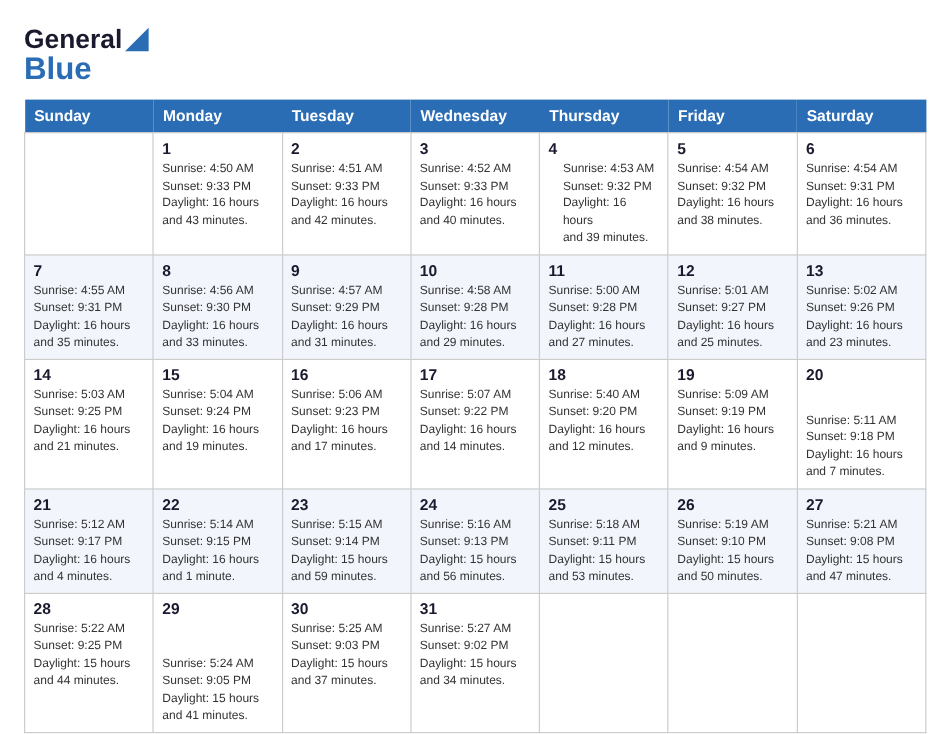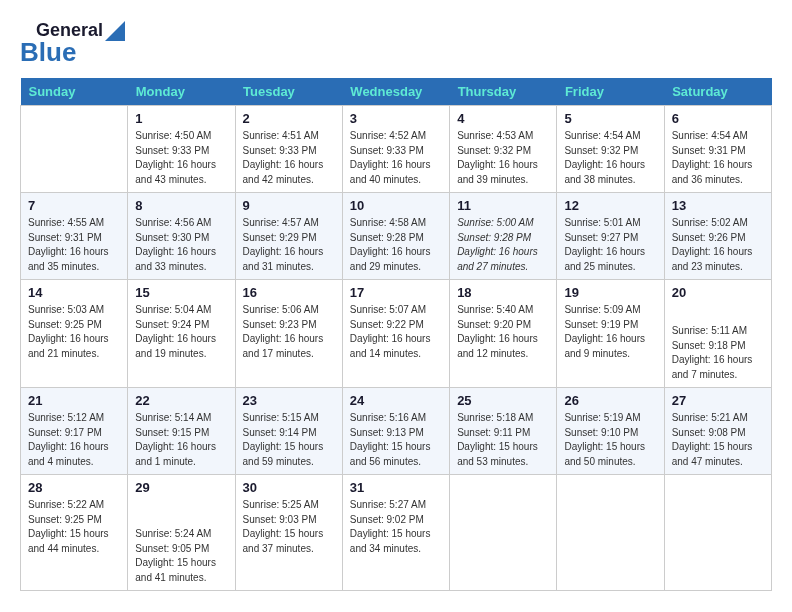--- a/index.html
+++ b/index.html
@@ -35,21 +35,21 @@
       color: #333;
       font-weight: normal;
     }
     table {
       width: 100%;
       border-collapse: collapse;
       font-size: 11px;
     }
     thead tr th {
       background-color: #2a6db5;
-      color: #5eead4;
+      color: #ffffff;
       text-align: left;
       padding: 6px 8px;
       font-size: 13px;
       font-weight: bold;
     }
     tbody tr td {
       border: 1px solid #ccc;
       vertical-align: top;
       padding: 5px 7px;
       width: 107px;
@@ -75,21 +75,21 @@
     tbody tr:nth-child(even) td {
       background-color: #f2f6fc;
     }
   </style>
 </head>
 <body>
 
 <div class="header">
   <div class="logo">
     <div style="display:flex; align-items:center;">
-      <span style="font-size:18px; font-weight:bold; color:#1a1a2e;margin-left:16px;">General</span>
+      <span style="font-size:22px; font-weight:bold; color:#1a1a2e;">General</span>
       <svg width="20" height="20" viewBox="0 0 20 20" style="margin-left:2px;">
         <polygon points="0,20 20,20 20,0" fill="#2a6db5"></polygon>
       </svg>
     </div>
     <span style="font-size:26px; font-weight:bold; color:#2a6db5; margin-top:-4px;">Blue</span>
   </div>
   <div class="title-section">
     <div class="month-title"></div>
     <div class="location"></div>
   </div>
@@ -126,21 +126,21 @@
         </td>
         <td>
           <div class="cell-date">3</div>
           <div class="cell-info" style="white-space: pre-line;">Sunrise: 4:52 AM
 Sunset: 9:33 PM
 Daylight: 16 hours
 and 40 minutes.</div>
         </td>
         <td>
           <div class="cell-date">4</div>
-          <div class="cell-info" style="white-space: pre-line;">Sunrise: 4:53 AM
+          <div class="cell-info" style="white-space: pre-line; margin-left: 12px;">Sunrise: 4:53 AM
 Sunset: 9:32 PM
 Daylight: 16 hours
 and 39 minutes.</div>
         </td>
         <td>
           <div class="cell-date">5</div>
           <div class="cell-info" style="white-space: pre-line;">Sunrise: 4:54 AM
 Sunset: 9:32 PM
 Daylight: 16 hours
 and 38 minutes.</div>
@@ -177,21 +177,21 @@
         </td>
         <td>
           <div class="cell-date">10</div>
           <div class="cell-info" style="white-space: pre-line;">Sunrise: 4:58 AM
 Sunset: 9:28 PM
 Daylight: 16 hours
 and 29 minutes.</div>
         </td>
         <td>
           <div class="cell-date">11</div>
-          <div class="cell-info" style="white-space: pre-line; font-style: italic;">Sunrise: 5:00 AM
+          <div class="cell-info" style="white-space: pre-line;">Sunrise: 5:00 AM
 Sunset: 9:28 PM
 Daylight: 16 hours
 and 27 minutes.</div>
         </td>
         <td>
           <div class="cell-date">12</div>
           <div class="cell-info" style="white-space: pre-line;">Sunrise: 5:01 AM
 Sunset: 9:27 PM
 Daylight: 16 hours
 and 25 minutes.</div>

